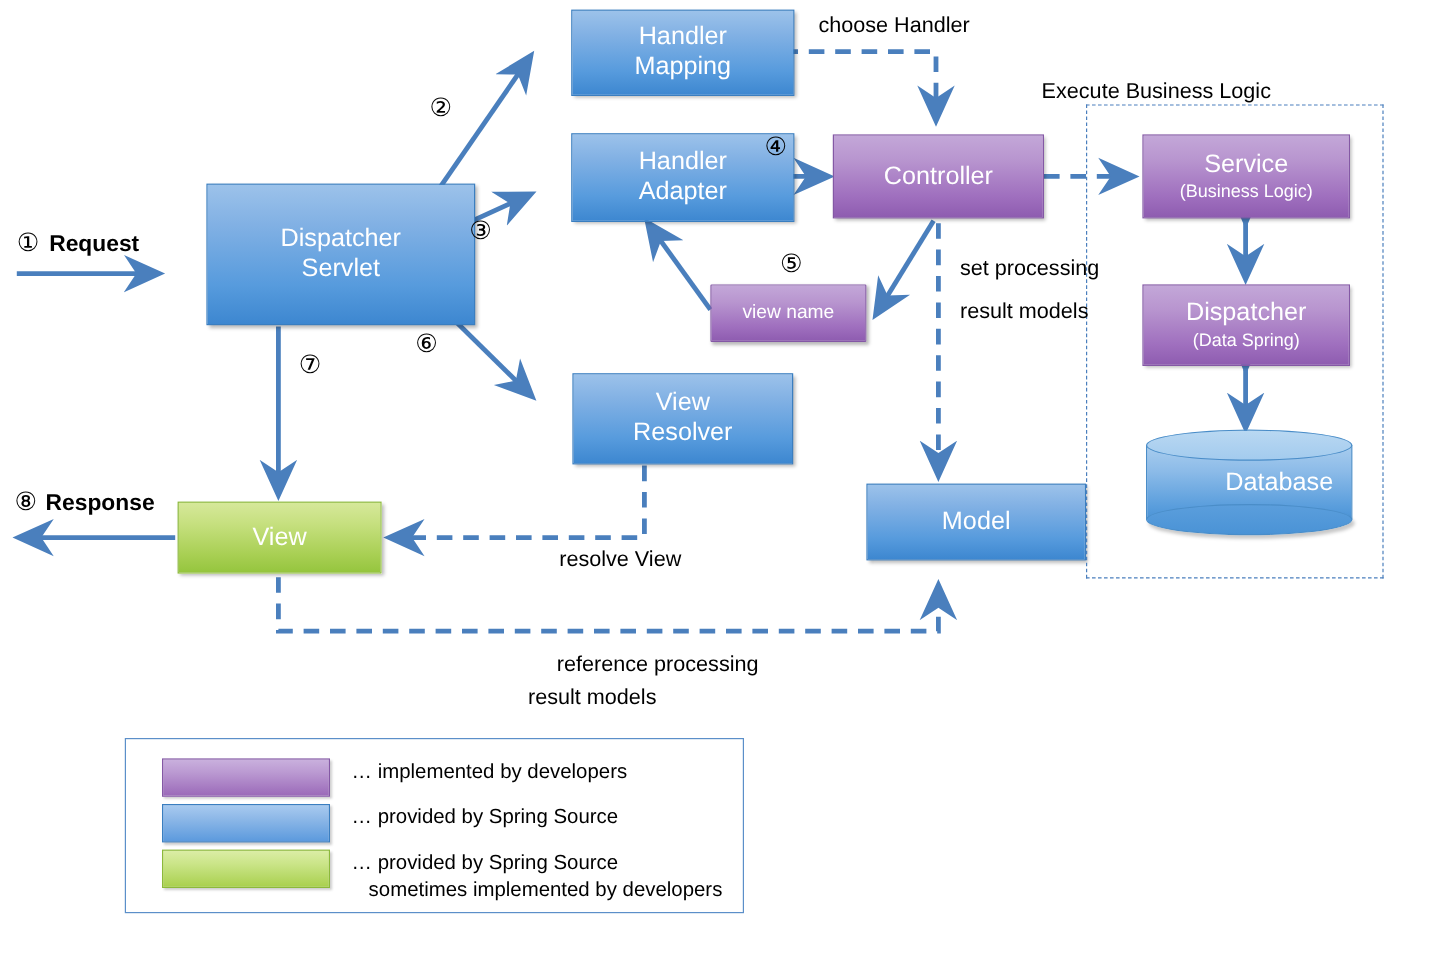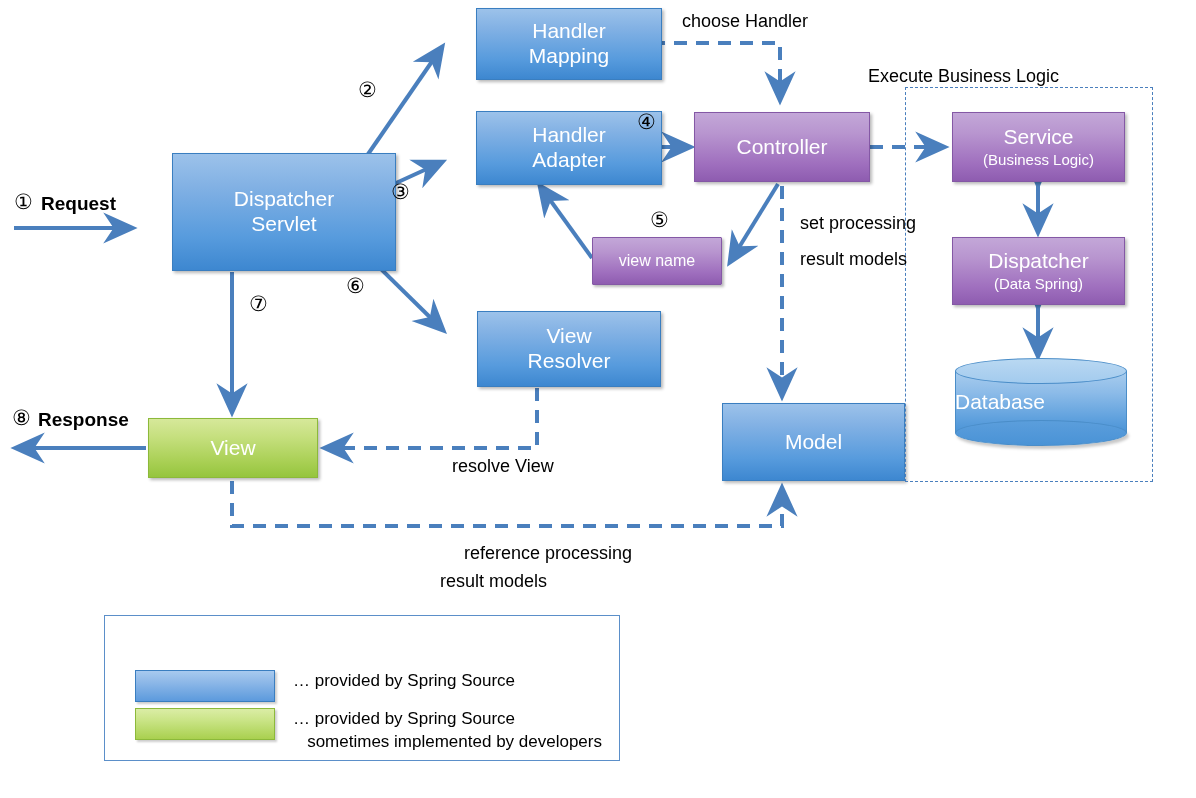--- a/index.html
+++ b/index.html
@@ -92,24 +92,24 @@
     left: 0; right: 0; bottom: 0;
     height: 26px;
     border-radius: 50%;
     background: linear-gradient(to bottom, #5b9edc 0%, #4a93d6 100%);
     border: 1px solid #4a8dc8;
     box-sizing: border-box;
     box-shadow: 2px 3px 3px rgba(0,0,0,0.22);
   }
   .cyl-label {
     position: absolute;
-    left: 0; right: 0;
+    left: 0; right: 16px;
     top: 50%;
     transform: translateY(-50%);
-    text-align: left;
+    text-align: right;
     color: #ffffff;
     font-size: 21px;
   }
 
   .txt {
     position: absolute;
     color: #000000;
     font-size: 18px;
     white-space: pre;
     line-height: 1.25;
@@ -234,21 +234,21 @@
 
   <div class="node blue-node" style="left:445px; top:311px; width:184px; height:76px;">
     <span class="l1">View</span>
     <span class="l2">Resolver</span>
   </div>
 
   <div class="node green-node" style="left:148px; top:418px; width:170px; height:60px;">
     <span class="l1">View</span>
   </div>
 
-  <div class="node blue-node" style="left:690px; top:403px; width:183px; height:78px;">
+  <div class="node blue-node" style="left:690px; top:403px; width:183px; height:64px;">
     <span class="l1">Model</span>
   </div>
 
   <div class="node purple-node" style="left:952px; top:112px; width:173px; height:70px;">
     <span class="l1">Service</span>
     <span class="l2 sub">(Business Logic)</span>
   </div>
 
   <div class="node purple-node" style="left:952px; top:237px; width:173px; height:68px;">
     <span class="l1">Dispatcher</span>
@@ -277,27 +277,31 @@
   <div class="step-num" style="left:346px; top:274px;">⑥</div>
   <div class="step-num" style="left:249px; top:292px;">⑦</div>
 
   <div class="txt" style="left:682px; top:10px;">choose Handler</div>
 
   <div class="txt" style="left:868px; top:65px;">Execute Business Logic</div>
 
   <div class="txt" style="left:800px; top:212px;">set processing</div>
   <div class="txt" style="left:800px; top:248px;">result models</div>
 
-  <div class="txt" style="left:452px; top:455px;">resolve View</div>
+  <div class="txt" style="left:466px; top:455px;">resolve View</div>
 
   <div class="txt" style="left:440px; top:542px;margin-left:24px;">reference processing</div>
   <div class="txt" style="left:440px; top:570px;">result models</div>
 
   <div class="legend" style="left:104px; top:615px; width:516px; height:146px;">
 
+    <div class="legend-row" style="left:30px; top:16px;">
+      <div class="swatch sw-purple"></div>
+      <div class="legend-text"><span>… implemented by developers</span></div>
+    </div>
 
     <div class="legend-row" style="left:30px; top:54px;">
       <div class="swatch sw-blue"></div>
       <div class="legend-text"><span>… provided by Spring Source</span></div>
     </div>
 
     <div class="legend-row" style="left:30px; top:92px;">
       <div class="swatch sw-green"></div>
       <div class="legend-text"><span>… provided by Spring Source</span><br><span>   sometimes implemented by developers</span></div>
     </div>

